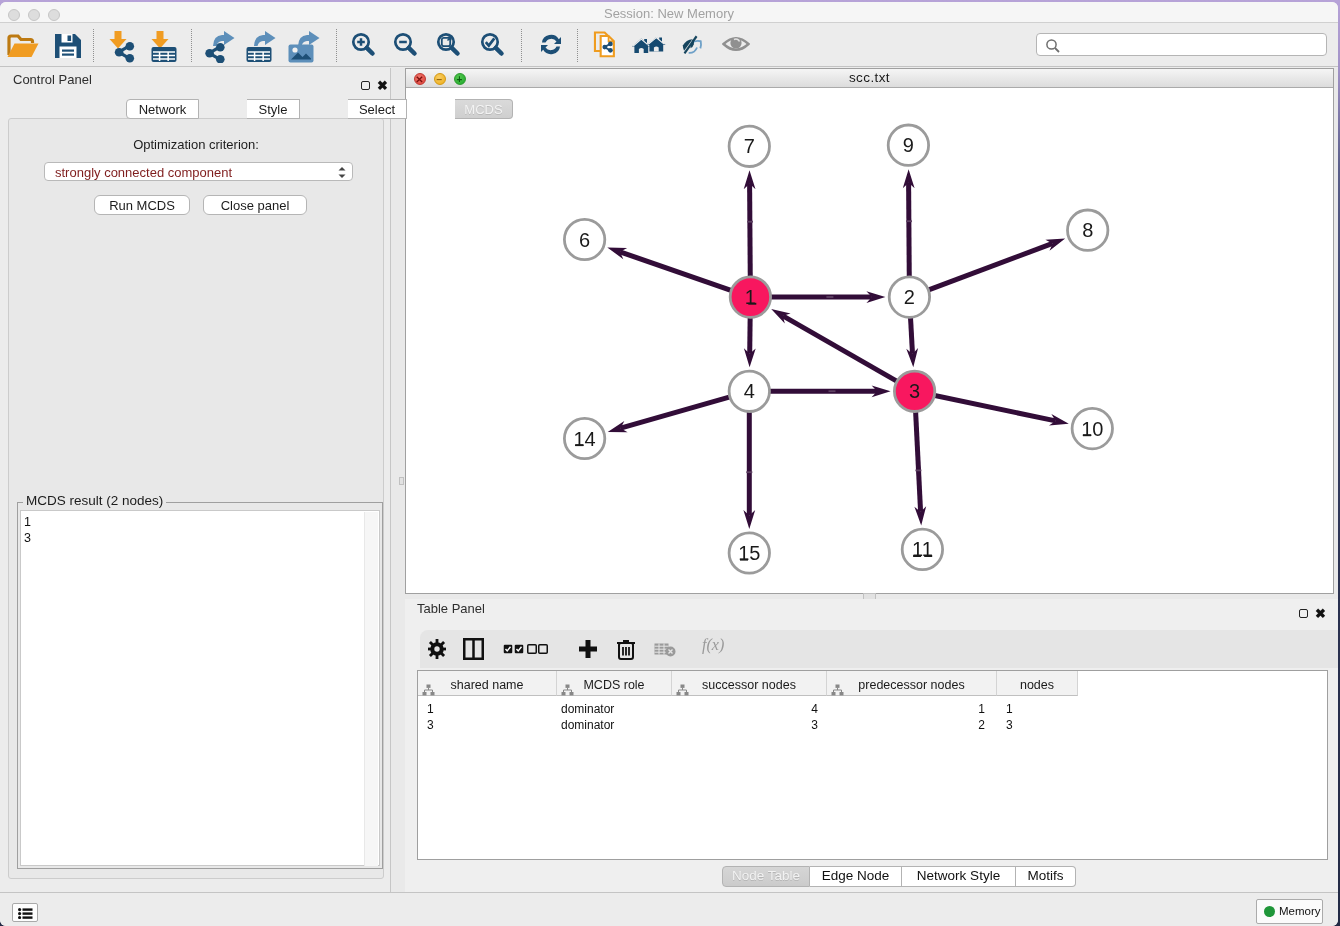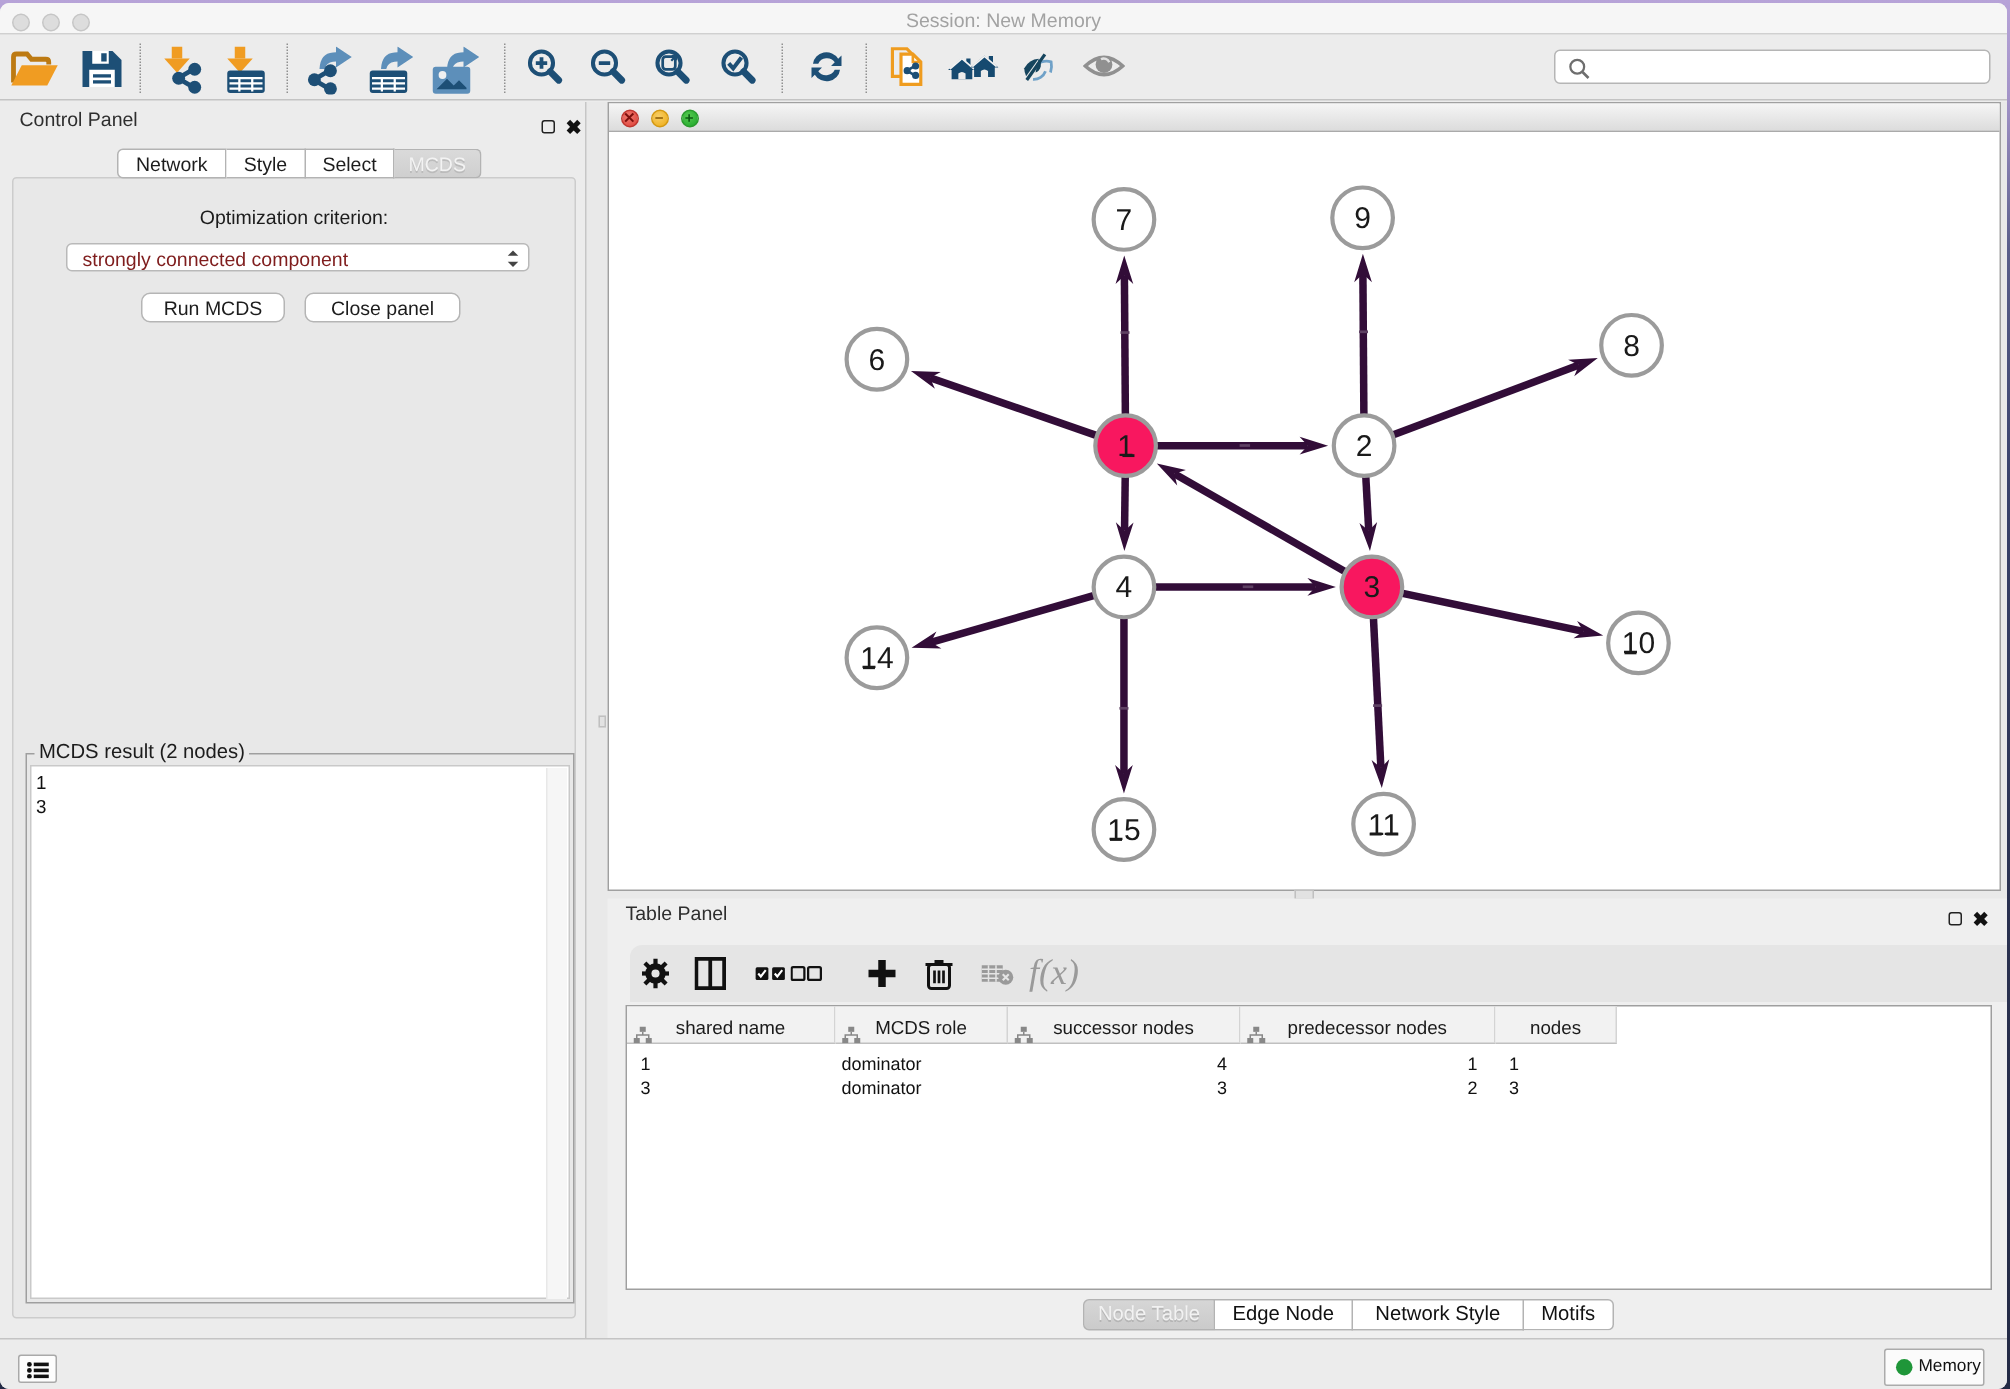--- a/index.html
+++ b/index.html
@@ -15,21 +15,21 @@
 .main { position:absolute; left:0; top:66px; width:1338px; height:824px; background:#e9e9e9; }
 .statusbar { position:absolute; left:0; top:890px; width:1338px; height:34px; background:#ececec; border-top:1px solid #c4c4c4; }
 
 .cp { position:absolute; left:0; top:0; width:391px; height:824px; background:#ececec; border-right:1px solid #c6c6c6; }
 .cp-title { position:absolute; left:13px; top:4px; font-size:13px; color:#2e2e2e; }
 .panel-btns { position:absolute; top:8px; }
 .float-btn { display:inline-block; width:9px; height:9px; border:1.5px solid #222; border-radius:2px; vertical-align:middle; }
 .close-btn { display:inline-block; margin-left:7px; font-size:13px; color:#111; font-weight:bold; vertical-align:middle; }
 .cp-inner { position:absolute; left:8px; top:50px; width:376px; height:761px; background:#e8e8e8; border:1px solid #cccccc; border-radius:3px; }
 .tabs { position:absolute; left:78px; top:31px; height:20px; display:flex; z-index:5; }
-.tab { height:20px; font-size:13px; color:#1c1c1c; text-align:center; line-height:19px; background:#ffffff; border:1px solid #b3b3b3; border-left:none; }
+.tab { height:20px; font-size:13px; color:#1c1c1c; text-align:center; line-height:19px; background:#ffffff; border:1px solid #b3b3b3; border-left:none;margin-left:48px; }
 .tab.first { border-left:1px solid #b3b3b3; border-radius:4px 0 0 4px; }
 .tab.last { border-radius:0 4px 4px 0; }
 .tab.sel { background:linear-gradient(#dadada,#cfcfcf); color:#f3f3f3; text-shadow:0 1px 0 #bbb; }
 
 .netwin { position:absolute; left:405px; top:0; width:929px; height:526px; background:#ffffff; border:1px solid #a0a0a0; }
 .net-titlebar { position:absolute; left:0; top:0; width:100%; height:19px; background:linear-gradient(#f5f5f5,#dcdcdc); border-bottom:1px solid #aaaaaa; }
 .net-title { position:absolute; top:1px; width:100%; text-align:center; font-size:13.5px; letter-spacing:0.4px; color:#1a1a1a; }
 .tfl { position:absolute; top:4px; width:12px; height:12px; border-radius:50%; font-size:10px; line-height:12px; text-align:center; font-weight:bold; }
 
 .tp { position:absolute; left:405px; top:531px; width:933px; height:293px; background:#efefef; }
@@ -233,20 +233,21 @@
         <div style="position:absolute;left:3px;top:3px;font-size:12.5px;color:#111;line-height:16px;">1<br>3</div>
         <div style="position:absolute;right:1px;top:1px;width:14px;height:354px;background:#f6f6f6;border-left:1px solid #e8e8e8;"></div>
       </div>
     </div>
 </div>
     <div class="netwin" id="netwin">
     <div class="net-titlebar">
       <div class="tfl" style="left:7.5px;background:radial-gradient(circle at 40% 35%,#f07a70,#dd3f36);border:0.5px solid #bf3730;color:#7c100d;">✕</div>
       <div class="tfl" style="left:27.5px;background:radial-gradient(circle at 40% 35%,#f8ce67,#edab13);border:0.5px solid #d49913;color:#95650a;">−</div>
       <div class="tfl" style="left:47.5px;background:radial-gradient(circle at 40% 35%,#57c94f,#1ba62a);border:0.5px solid #2b9a2d;color:#0c5c12;">+</div>
+      <div class="net-title">scc.txt</div>
     </div>
     <svg style="position:absolute;left:-1px;top:18px;" width="927" height="504" viewBox="0 0 927 504">
           <line x1="345.4" y1="210.1" x2="344.6" y2="96.8" stroke="#320d38" stroke-width="5"></line>
           <polygon points="344.5,83.3 350.5,102.3 344.6,96.8 338.7,102.3" fill="#320d38"></polygon>
           <line x1="345.4" y1="210.1" x2="215.0" y2="164.8" stroke="#320d38" stroke-width="5"></line>
           <polygon points="202.3,160.4 222.2,161.0 215.0,164.8 218.3,172.2" fill="#320d38"></polygon>
           <line x1="345.4" y1="210.1" x2="466.9" y2="210.1" stroke="#320d38" stroke-width="5"></line>
           <polygon points="480.4,210.1 461.4,216.0 466.9,210.1 461.4,204.2" fill="#320d38"></polygon>
           <line x1="345.4" y1="210.1" x2="344.7" y2="266.8" stroke="#320d38" stroke-width="5"></line>
           <polygon points="344.6,280.3 338.9,261.2 344.7,266.8 350.7,261.4" fill="#320d38"></polygon>
@@ -363,21 +364,21 @@
           <svg style="position:absolute;left:234px;top:13px;" width="22" height="14" viewBox="0 0 22 14">
             <rect x="0.5" y="0.5" width="14" height="11" fill="#9a9a9a"></rect>
             <line x1="0.5" y1="3.2" x2="14.5" y2="3.2" stroke="#e5e5e5" stroke-width="1"></line>
             <line x1="0.5" y1="6.2" x2="14.5" y2="6.2" stroke="#e5e5e5" stroke-width="1"></line>
             <line x1="0.5" y1="9.2" x2="14.5" y2="9.2" stroke="#e5e5e5" stroke-width="1"></line>
             <line x1="5" y1="0.5" x2="5" y2="11.5" stroke="#e5e5e5" stroke-width="1"></line>
             <line x1="10" y1="0.5" x2="10" y2="11.5" stroke="#e5e5e5" stroke-width="1"></line>
             <circle cx="16.5" cy="8.5" r="5" fill="#9a9a9a"></circle>
             <path d="M14.5 6.5 L18.5 10.5 M18.5 6.5 L14.5 10.5" stroke="#e5e5e5" stroke-width="1.4"></path>
           </svg>
-          <div style="position:absolute;left:266px;top:6px;font-family:'Liberation Serif',serif;font-style:italic;font-size:24px;color:#9a9a9a;">f(x)</div>
+          <div style="position:absolute;left:282px;top:6px;font-family:'Liberation Serif',serif;font-style:italic;font-size:16px;color:#9a9a9a;">f(x)</div>
         </div>
     <div class="tp-table">
       <div class="th" style="left:0px;width:139px;"><span style="position:absolute;left:4px;top:6px;"><svg width="13" height="12" viewBox="0 0 13 12" style="vertical-align:-1px;">
                 <rect x="4.5" y="0.5" width="4" height="3.4" fill="#888"></rect>
                 <rect x="0.5" y="8" width="4" height="3.4" fill="#888"></rect>
                 <rect x="8.5" y="8" width="4" height="3.4" fill="#888"></rect>
                 <path d="M6.5 4 L6.5 6 M2.5 8 L2.5 6 L10.5 6 L10.5 8" stroke="#888" stroke-width="1" fill="none"></path>
               </svg></span>shared name</div>
           <div class="th" style="left:139px;width:115px;"><span style="position:absolute;left:4px;top:6px;"><svg width="13" height="12" viewBox="0 0 13 12" style="vertical-align:-1px;">
                 <rect x="4.5" y="0.5" width="4" height="3.4" fill="#888"></rect>

